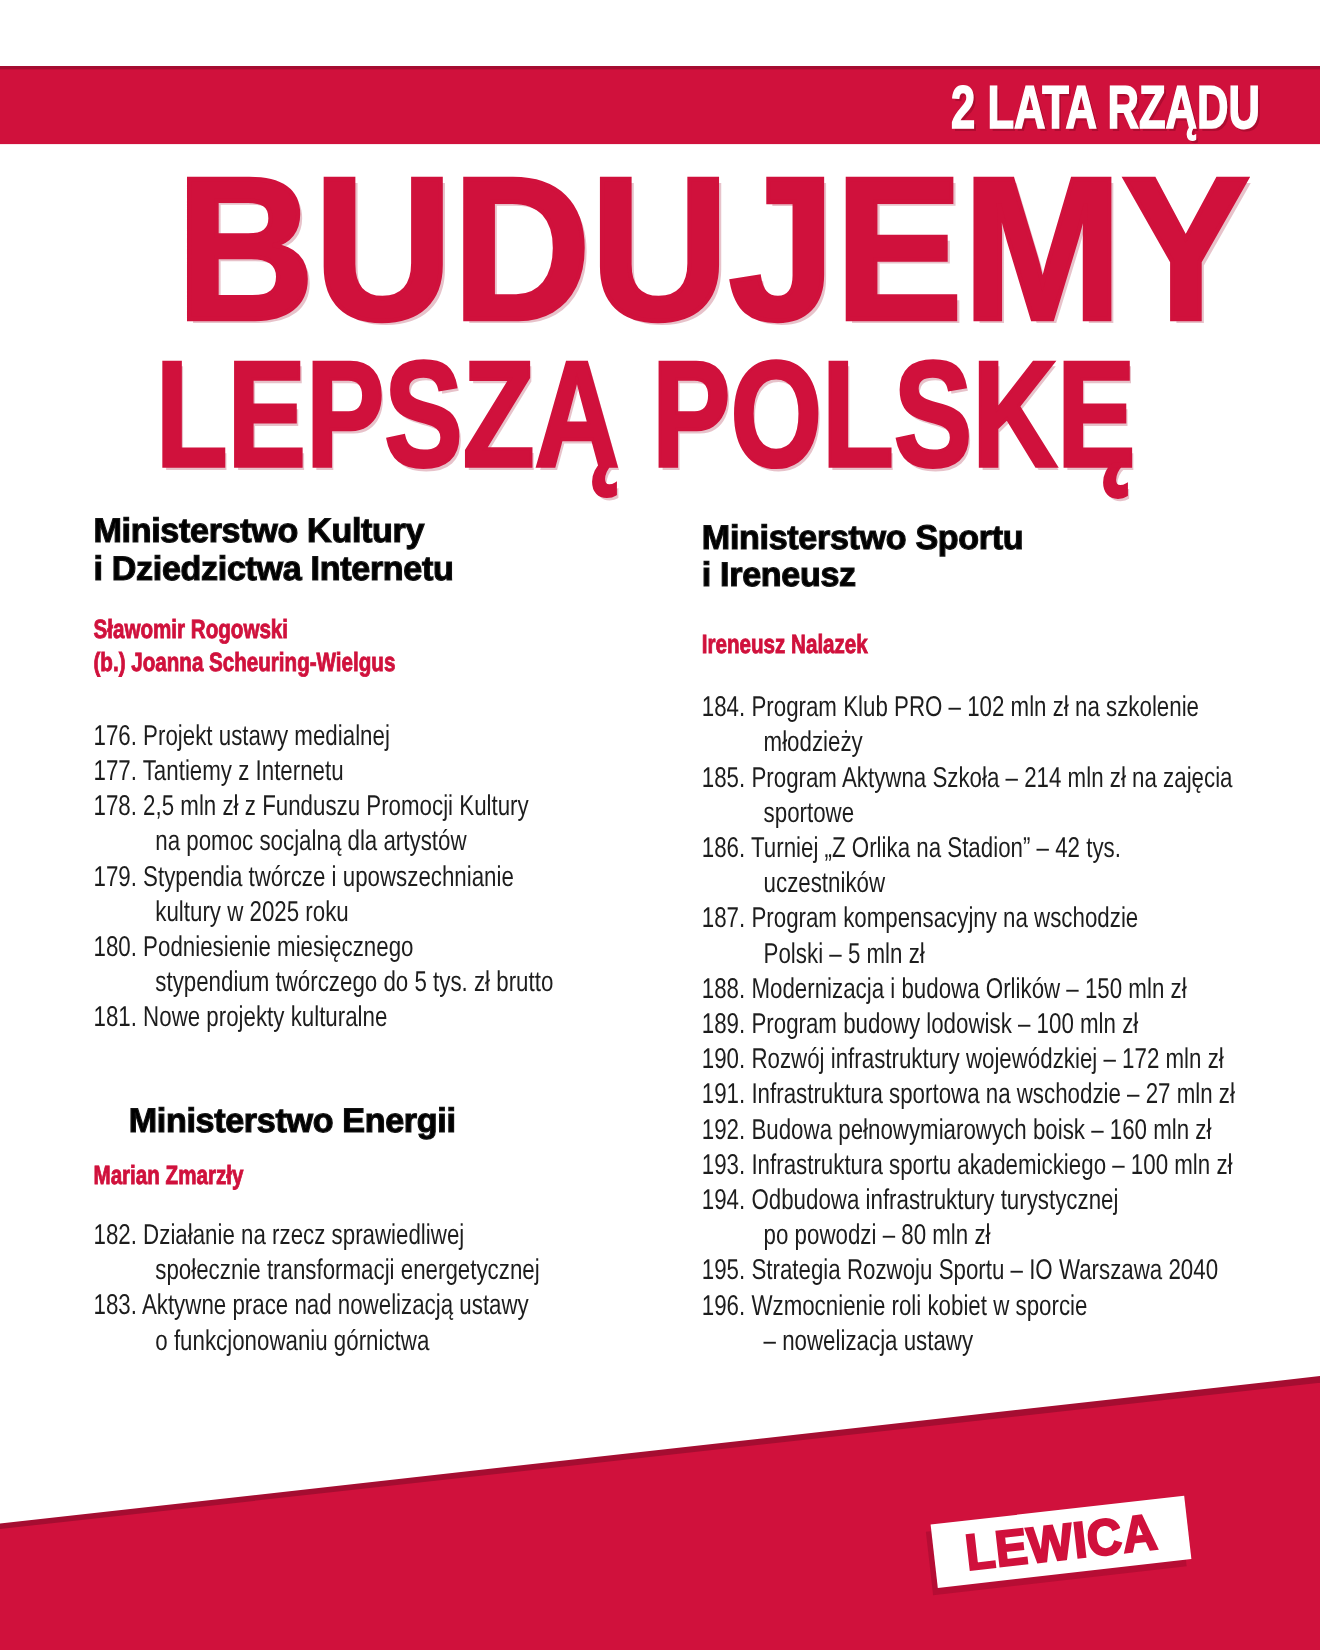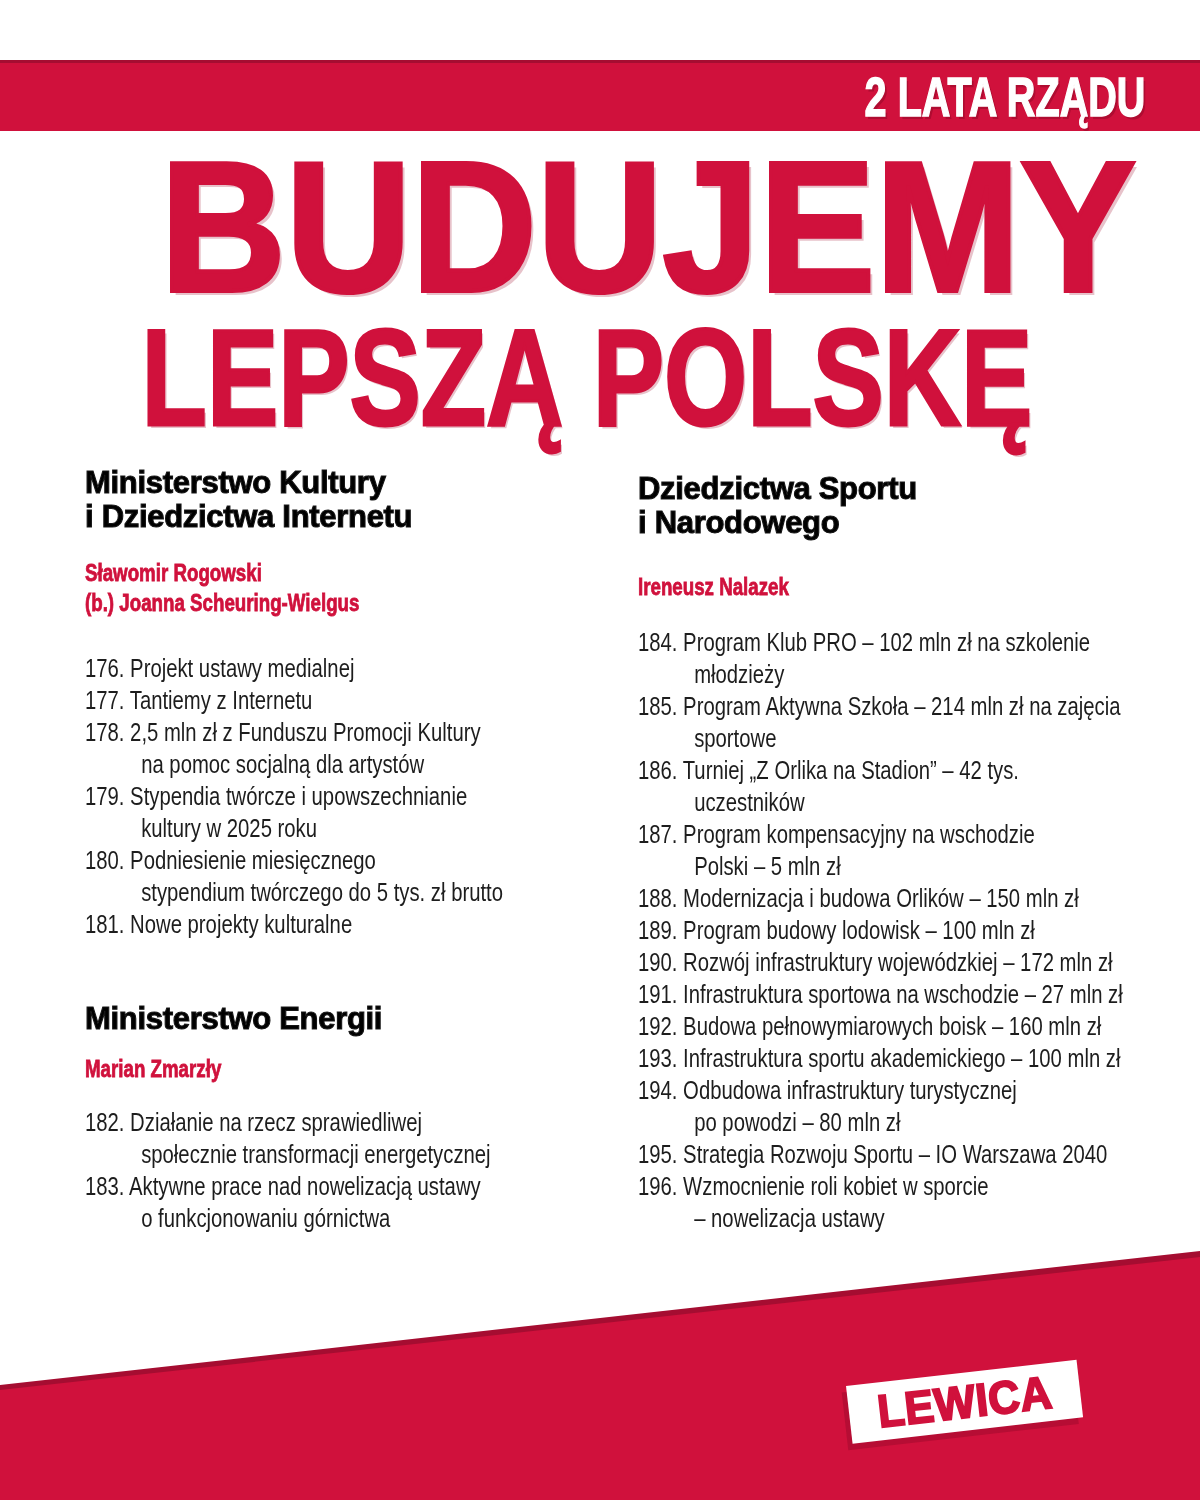--- a/index.html
+++ b/index.html
@@ -30,21 +30,21 @@
   h2.mtitle{margin:0;color:#000000;font-size:31px;line-height:34px;font-weight:900;
     letter-spacing:-0.3px;-webkit-text-stroke:1.1px #151515;}
   .ministers{margin-top:24px;color:#D0113C;font-weight:700;font-size:24px;line-height:30px;
     transform:scaleX(0.78);transform-origin:0 0;width:128%;-webkit-text-stroke:0.8px #D0113C;
     white-space:nowrap;}
   .items{font-size:26px;line-height:32px;color:#1d1d1d;
     transform:scaleX(0.78);transform-origin:0 0;width:128%;}
   .items .line{white-space:nowrap;}
   .items .cont{padding-left:72px;}
   .col-left .items.first{margin-top:34px;}
-  .col-left h2.second{margin-top:62px;}
+  .col-left h2.second{margin-top:62px;margin-left:32px;}
   .col-left .ministers.second{margin-top:18px;}
   .col-left .items.secondlist{margin-top:22px;}
   .col-right .ministers{margin-top:32px;}
   .col-right .items{margin-top:24px;}
 
   
   .footer-shadow{position:absolute;left:0;top:1240px;width:1200px;height:260px;background:#A50D31;
     clip-path:polygon(0 145px,1200px 11px,1200px 260px,0 260px);}
   .footer-band{position:absolute;left:0;top:1240px;width:1200px;height:260px;background:#D0113C;
     clip-path:polygon(0 150px,1200px 17px,1200px 260px,0 260px);}
@@ -118,22 +118,22 @@
         </div>
         <div class="li">
           <div class="line">183. Aktywne prace nad nowelizacją ustawy</div>
           <div class="line cont">o funkcjonowaniu górnictwa</div>
         </div>
       </div>
   </div>
 
   <div class="col col-right">
     <h2 class="mtitle">
-      <div>Dziedzictwa Sportu</div>
-      <div>i Narodowego</div>
+      <div>Ministerstwo Sportu</div>
+      <div>i Ireneusz</div>
     </h2>
     <div class="ministers">
       <div>Ireneusz Nalazek</div>
     </div>
     <div class="items">
         <div class="li">
           <div class="line">184. Program Klub PRO – 102 mln zł na szkolenie</div>
           <div class="line cont">młodzieży</div>
         </div>
         <div class="li">

